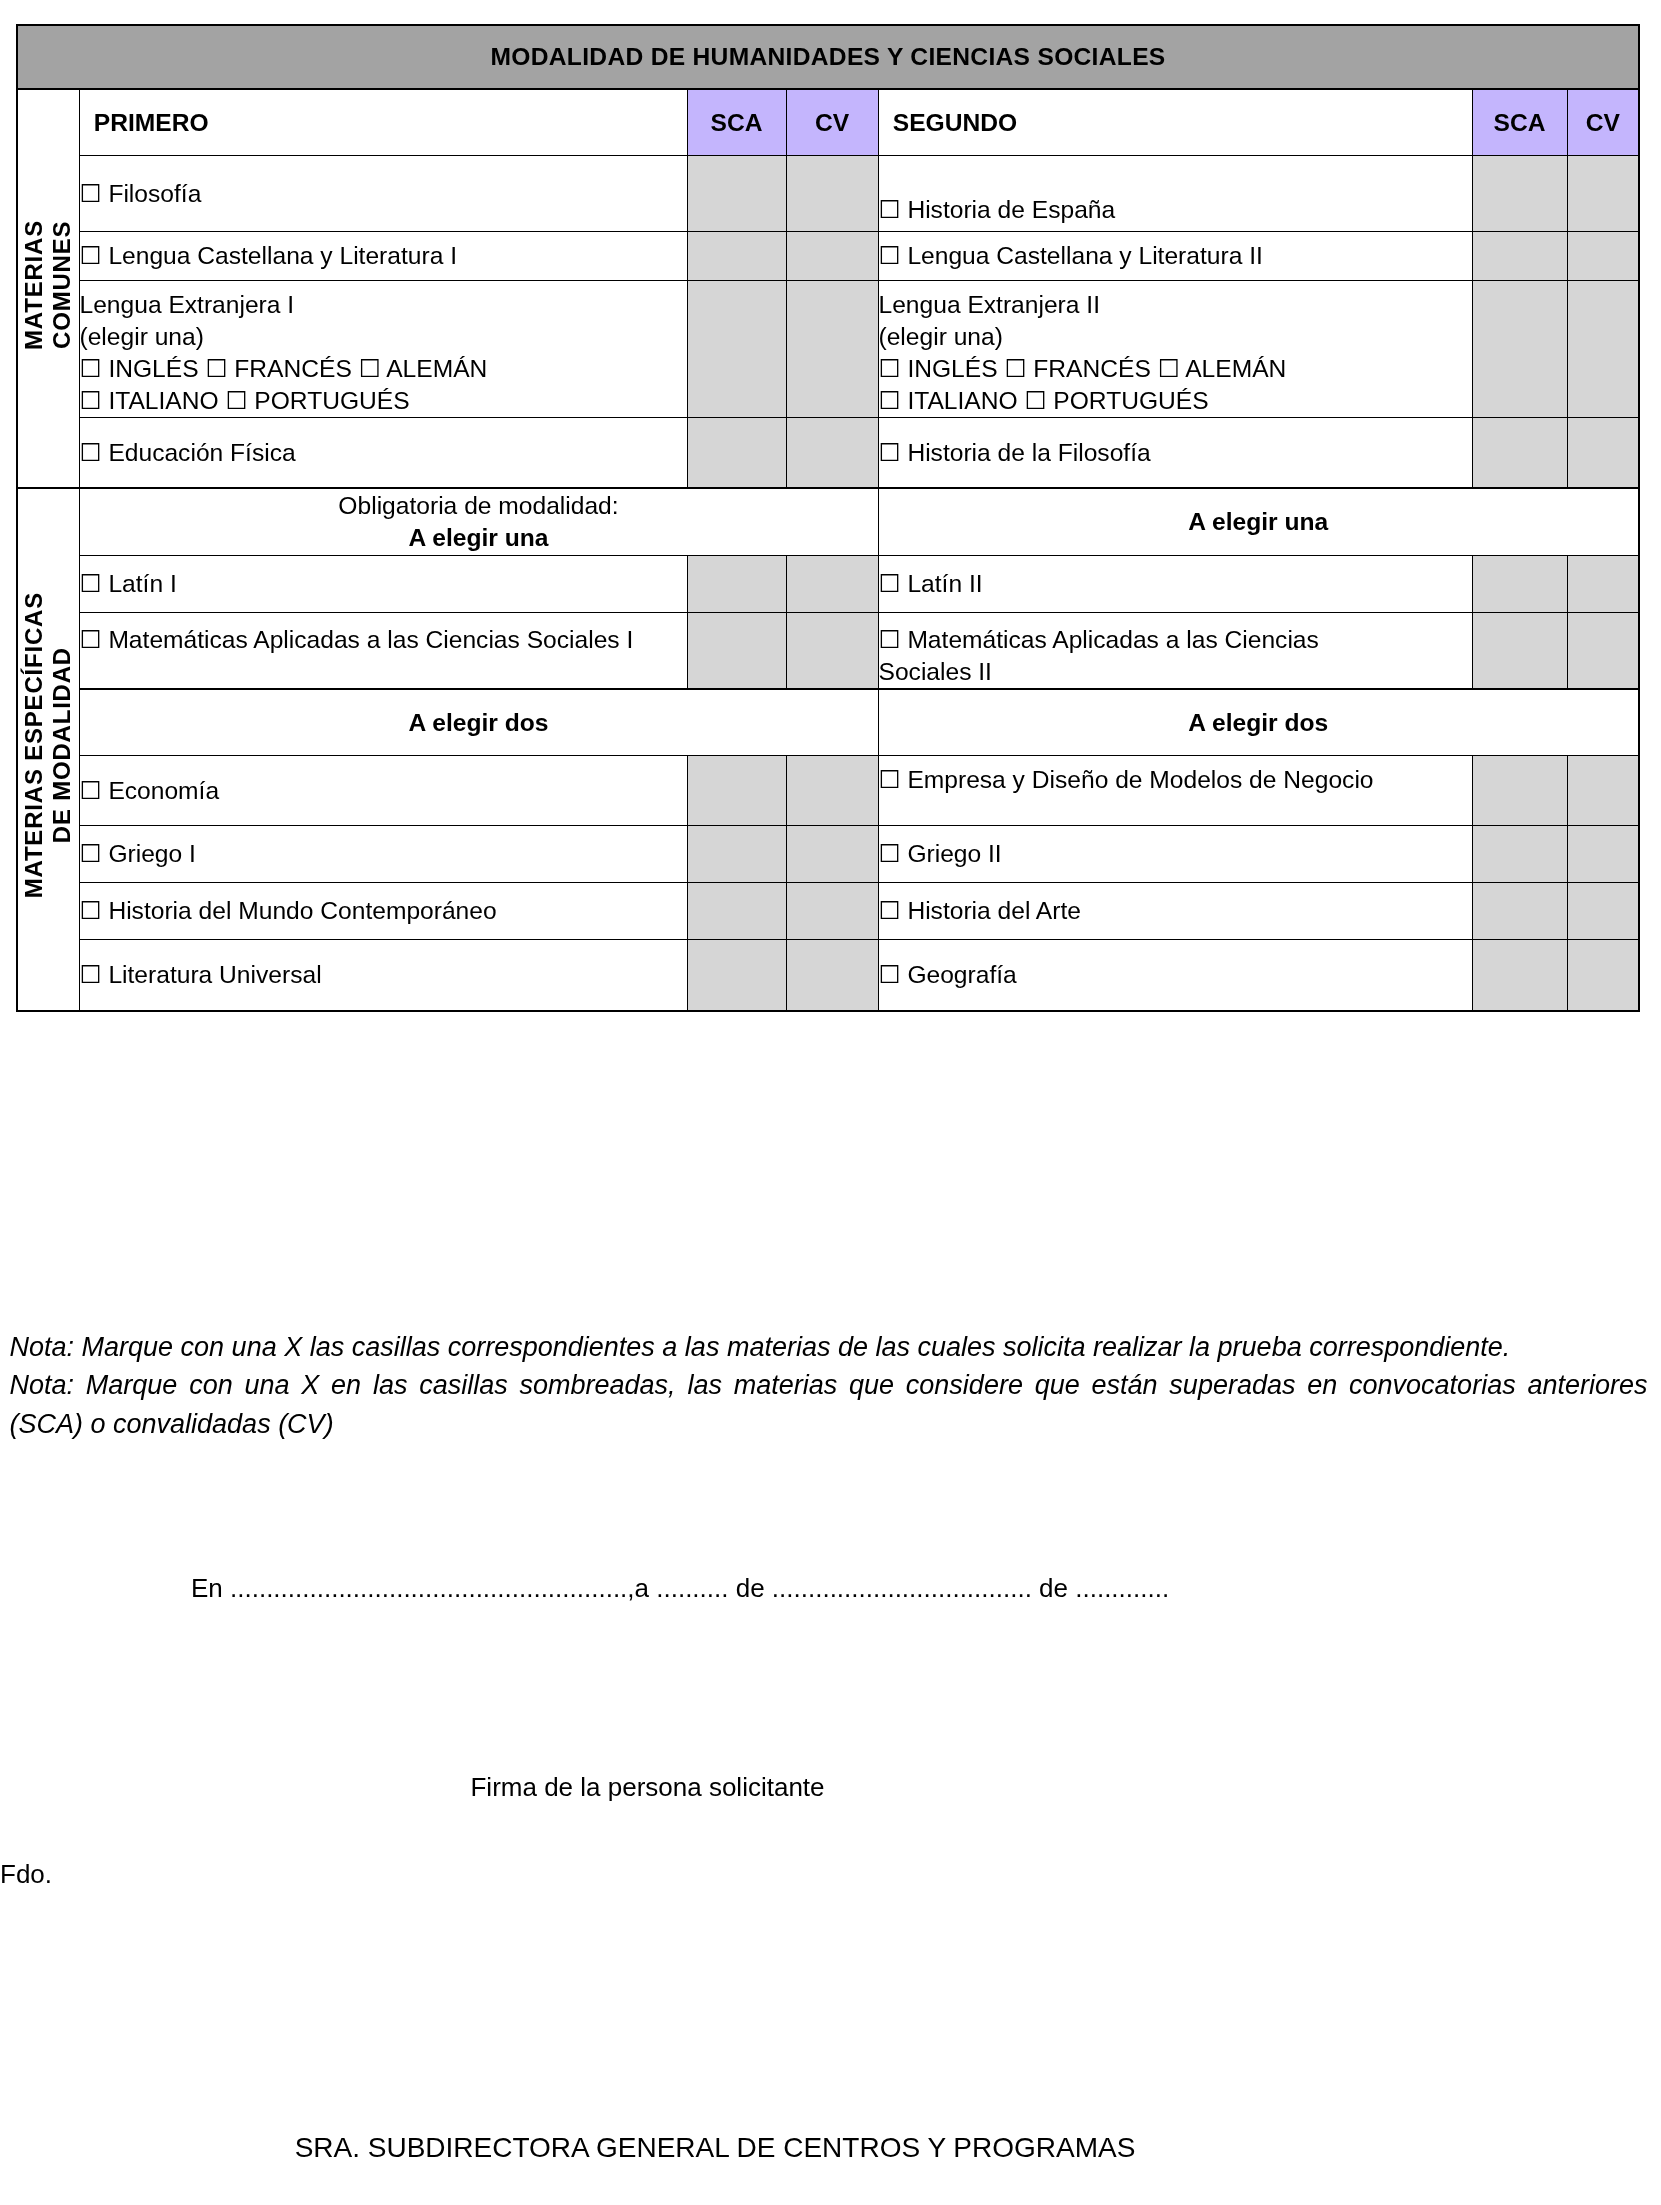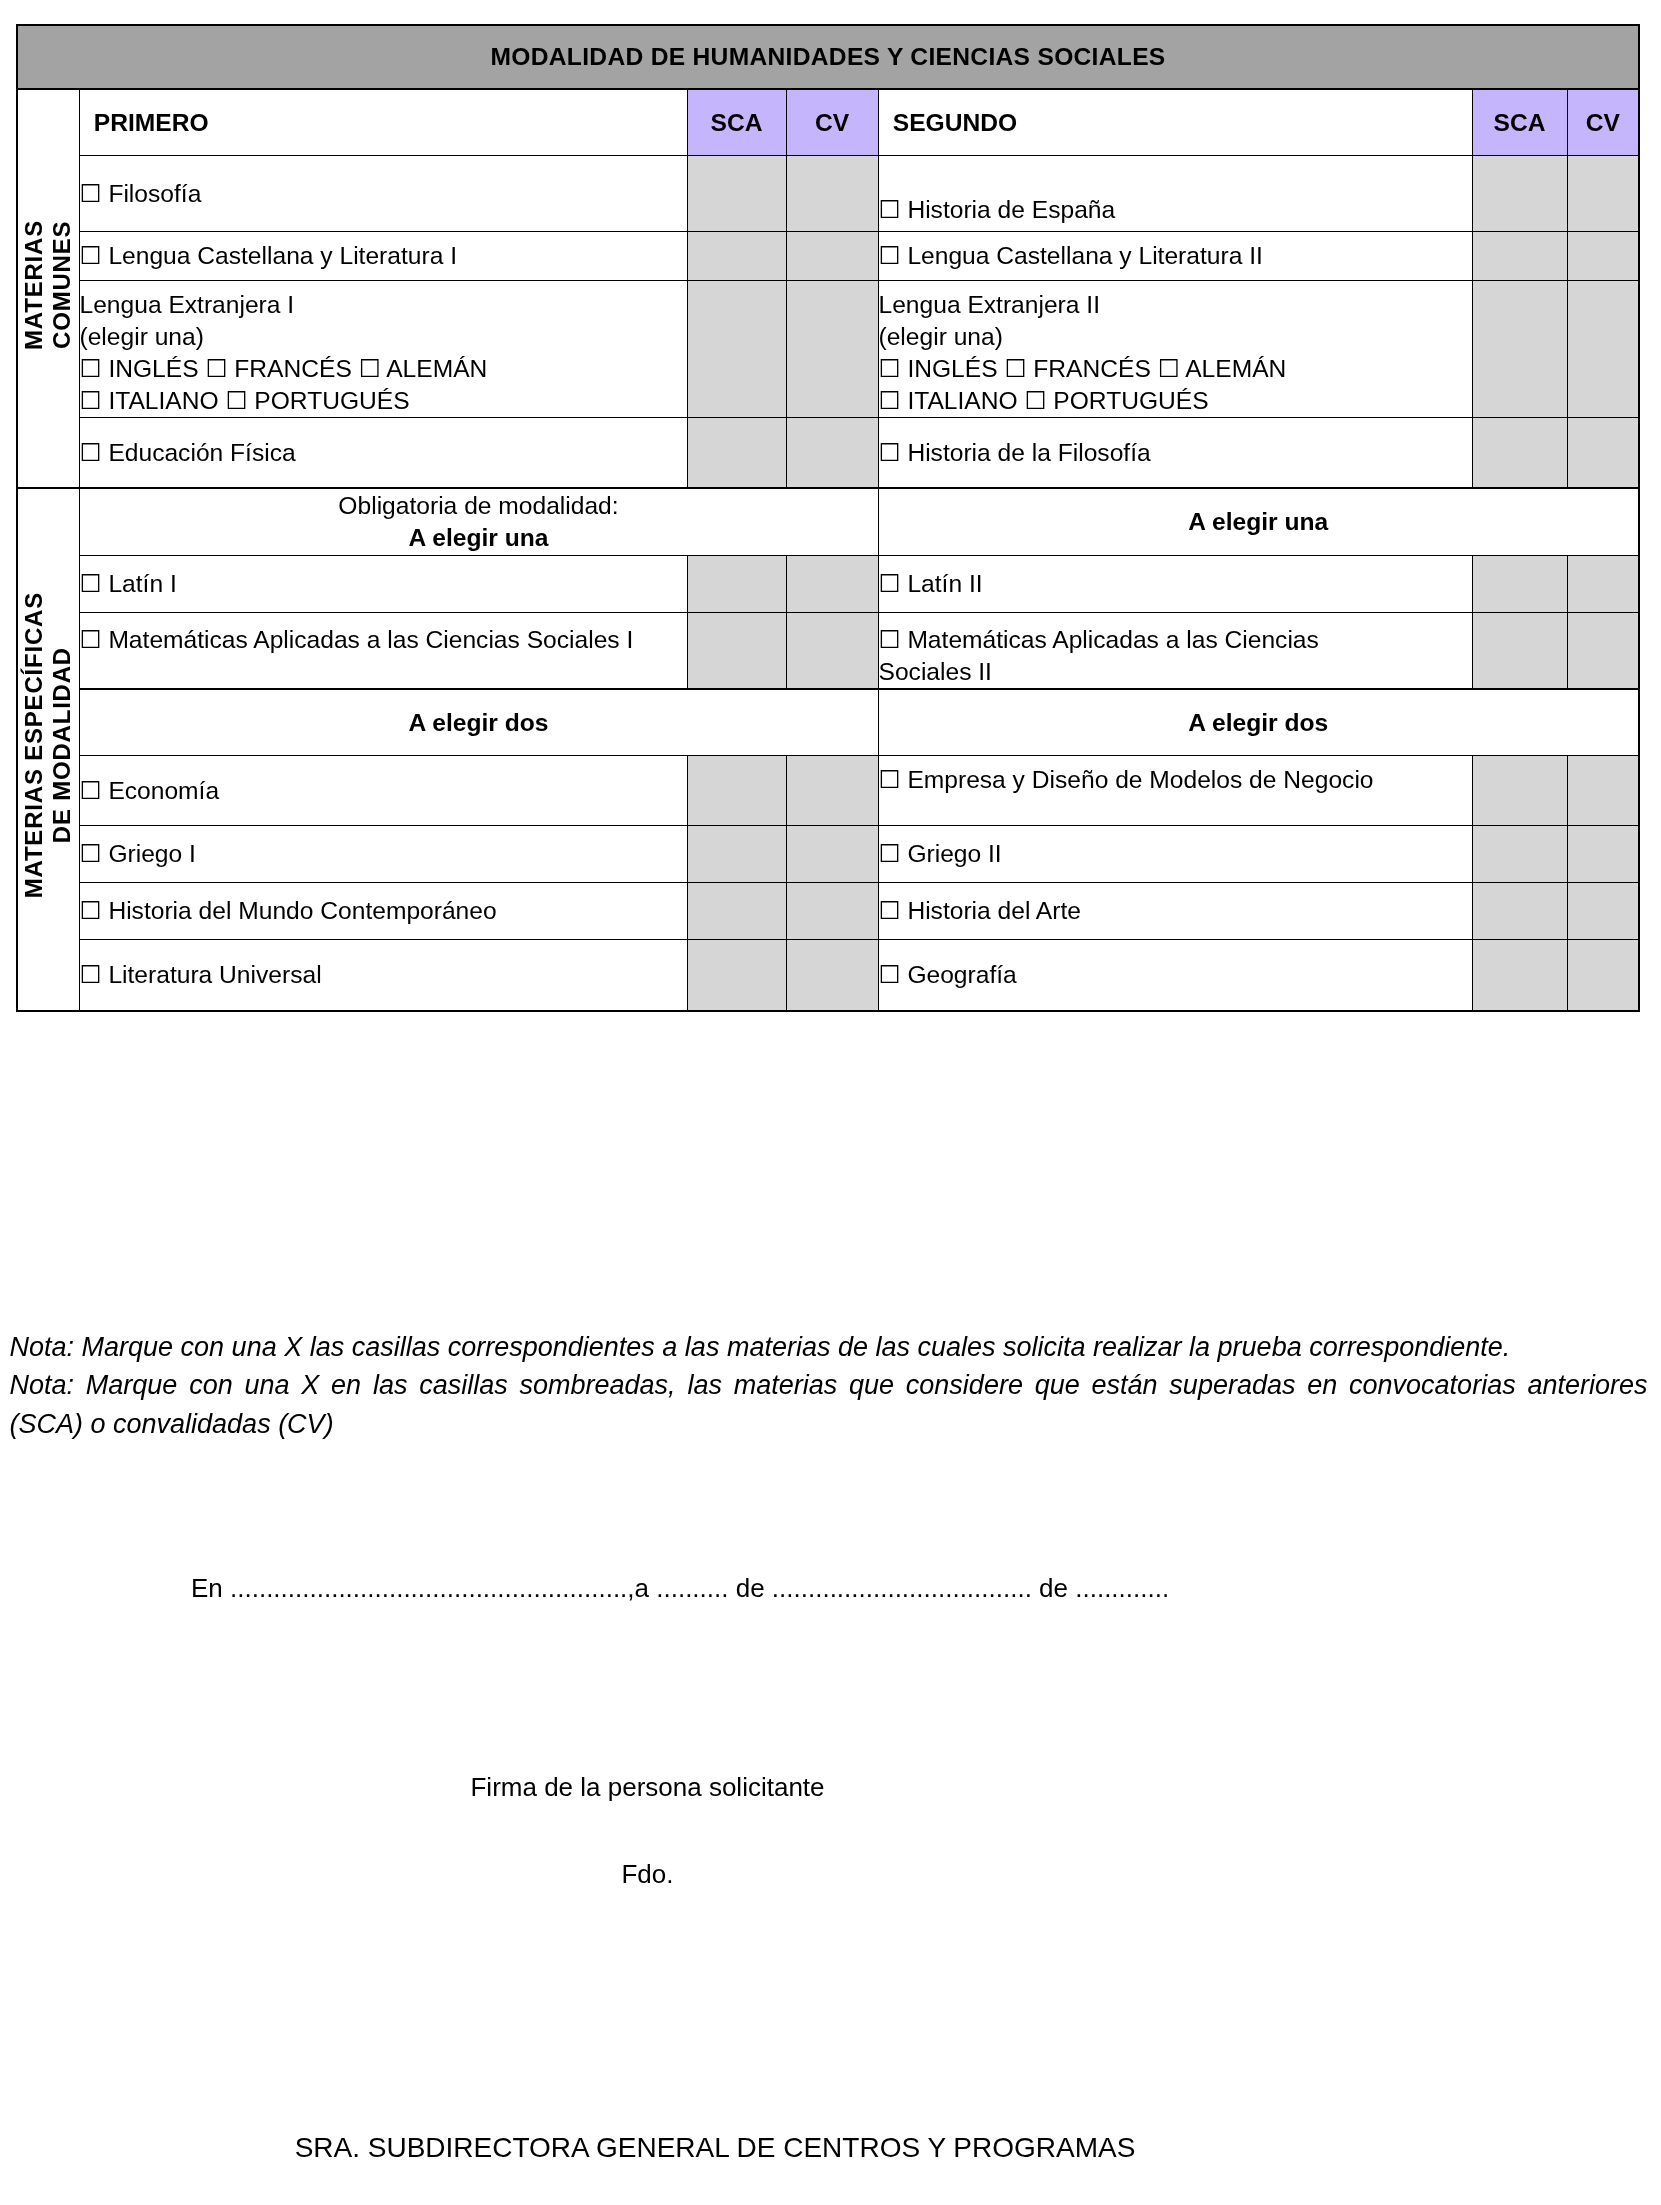--- a/index.html
+++ b/index.html
@@ -123,21 +123,21 @@
     width: 1295px;
     text-align: center;
     font-size: 26px;
     margin-top: 31px;
   }
   .fdo {
     position: absolute;
     left: 0;
     top: 1859px;
     width: 1295px;
-    text-align: center;
+    text-align: left;
     font-size: 26px;
   }
   .footer {
     position: absolute;
     left: 0;
     top: 2132px;
     width: 1430px;
     text-align: center;
     font-size: 28px;
   }

